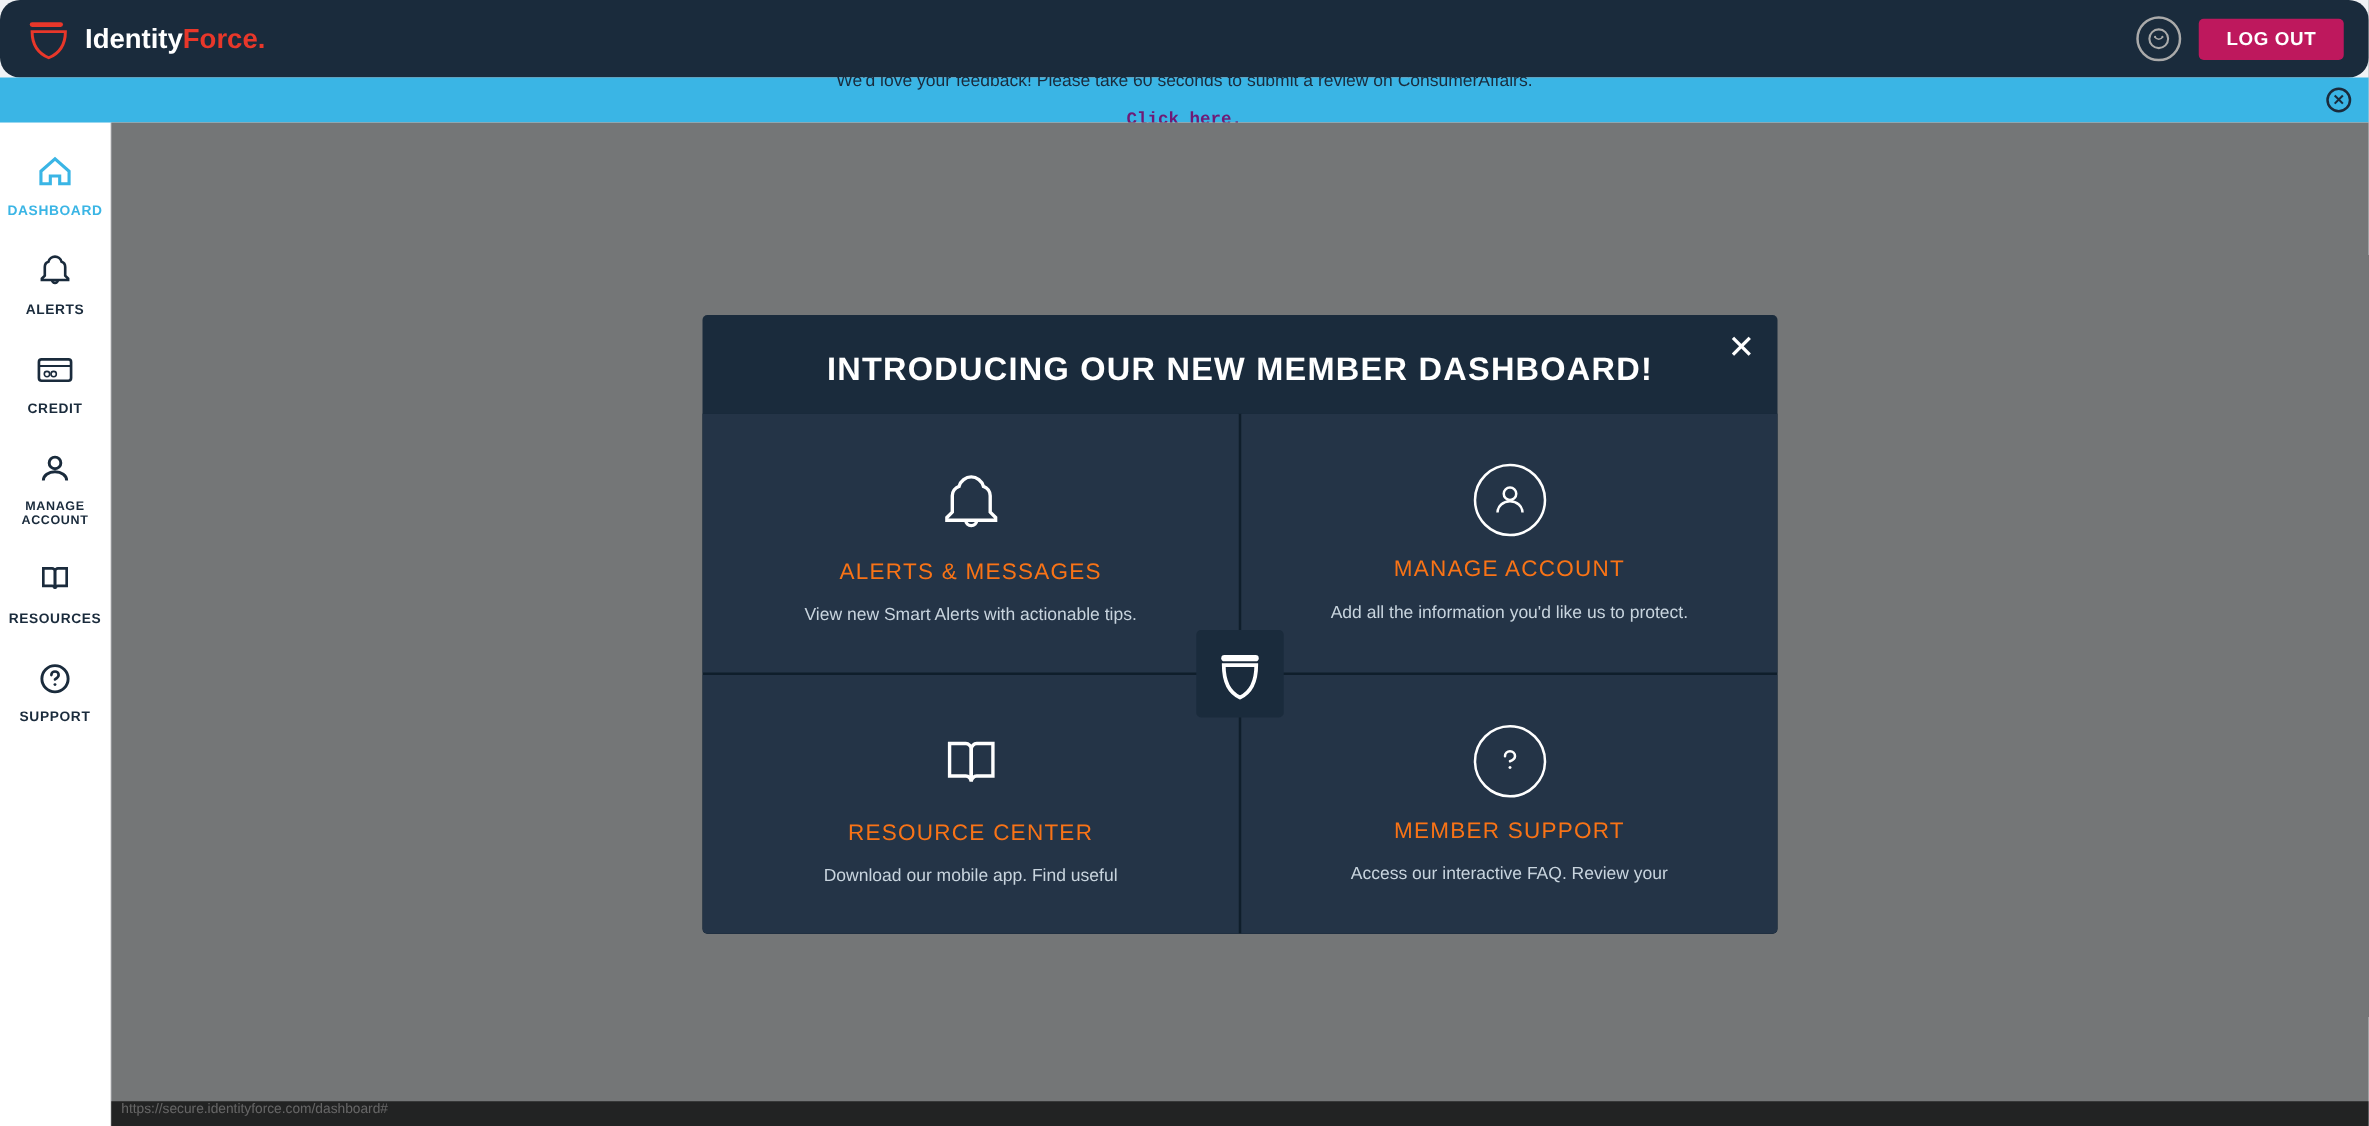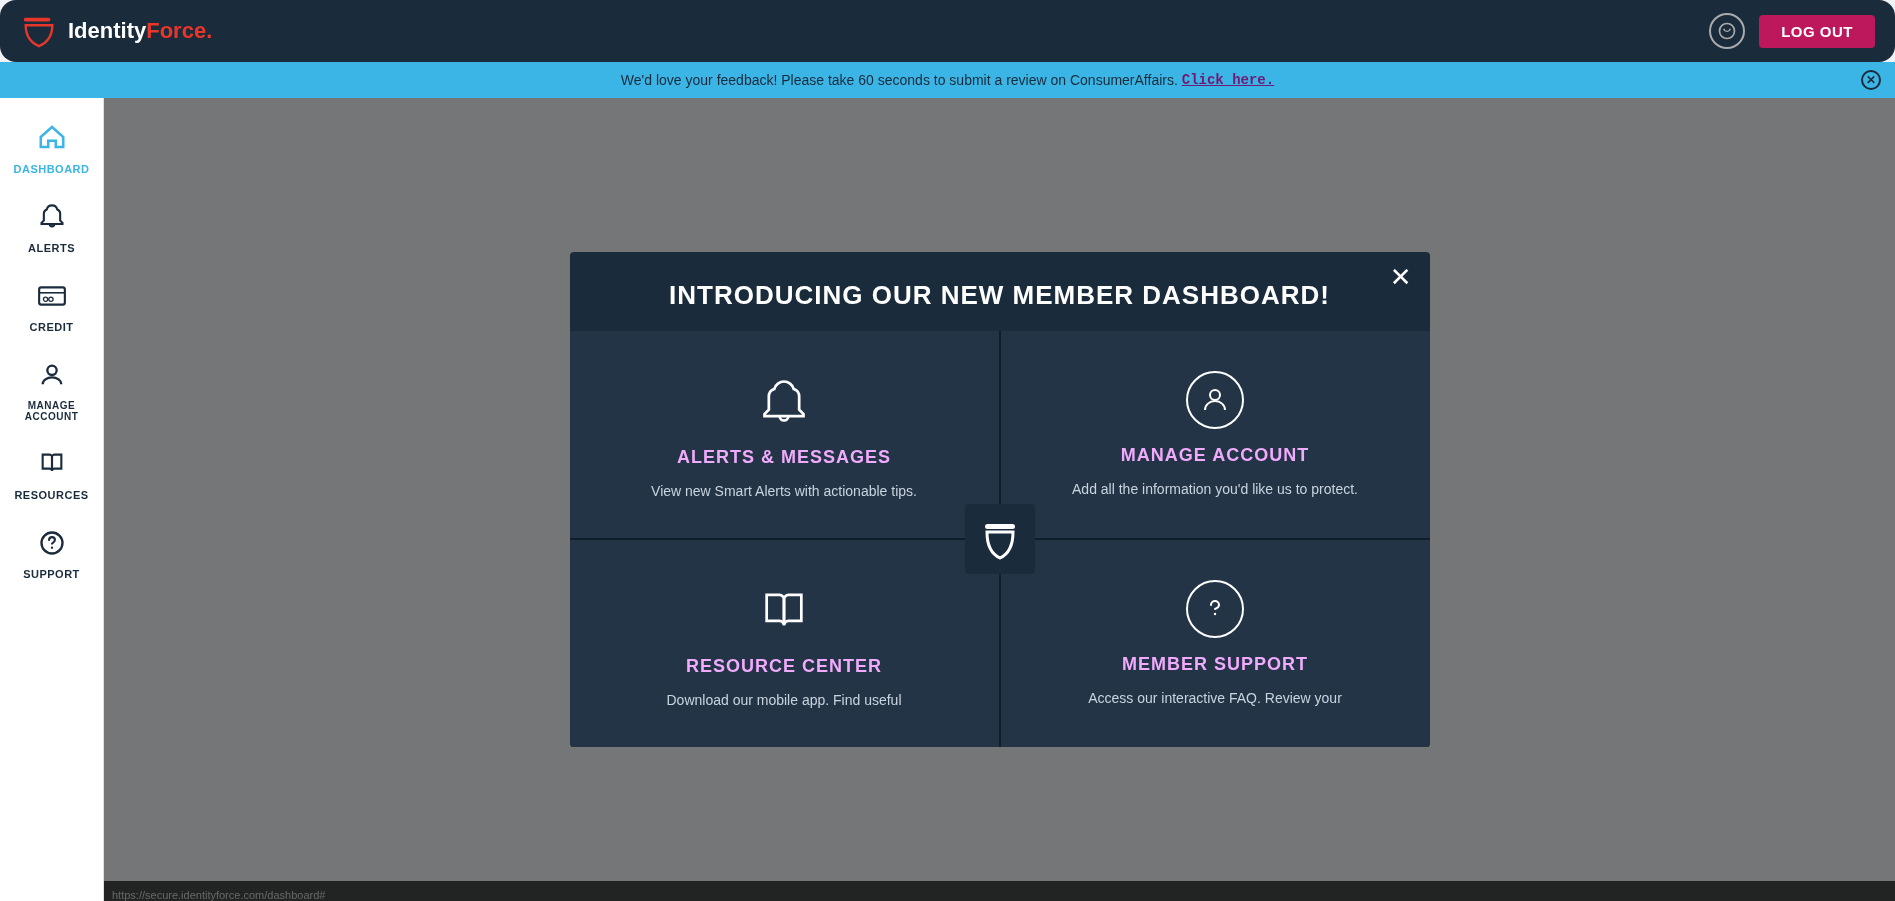--- a/index.html
+++ b/index.html
@@ -74,20 +74,21 @@
     
     .feedback-bar {
       background: #3ab5e5;
       height: 36px;
       display: flex;
       align-items: center;
       justify-content: center;
       position: relative;
       font-size: 14px;
       color: #1a2b3c;
+      flex-direction: column;
     }
     .feedback-bar-text {
       color: #1a2b3c;
     }
     .feedback-link {
       color: #701a75;
       font-weight: bold;
       text-decoration: underline;
       cursor: pointer;
       font-family: Liberation Mono, monospace;
@@ -112,21 +113,21 @@
     }
 
     
     .main-layout {
       display: flex;
       height: calc(901px - 62px - 36px);
     }
 
     
     .sidebar {
-      width: 104px;
+      width: 89px;
       background: #fff;
       display: flex;
       flex-direction: column;
       align-items: center;
       padding-top: 10px;
       border-right: 1px solid #e0e0e0;
       flex-shrink: 0;
     }
     .sidebar-item {
       display: flex;
@@ -248,23 +249,23 @@
       border: 2px solid white;
       display: flex;
       align-items: center;
       justify-content: center;
       font-size: 28px;
       color: white;
       margin-bottom: 16px;
     }
 
     .modal-card-title {
-      color: #f0abfc;
+      color: #f97316;
       font-size: 18px;
-      font-weight: 700;
+      font-weight: 400;
       letter-spacing: 1px;
       text-transform: uppercase;
       margin-bottom: 12px;
     }
 
     .modal-card-desc {
       color: #c8d4de;
       font-size: 14px;
       line-height: 1.6;
     }
@@ -289,21 +290,21 @@
 
     
     .status-bar {
       position: absolute;
       bottom: 0;
       left: 0;
       right: 0;
       height: 20px;
       background: rgba(0,0,0,0.7);
       display: flex;
-      align-items: flex-end;
+      align-items: flex-start;
       padding: 0 8px;
     }
     .status-url {
       font-size: 11px;
       color: #ccc;
     }
   </style>
 </head>
 <body>
 

